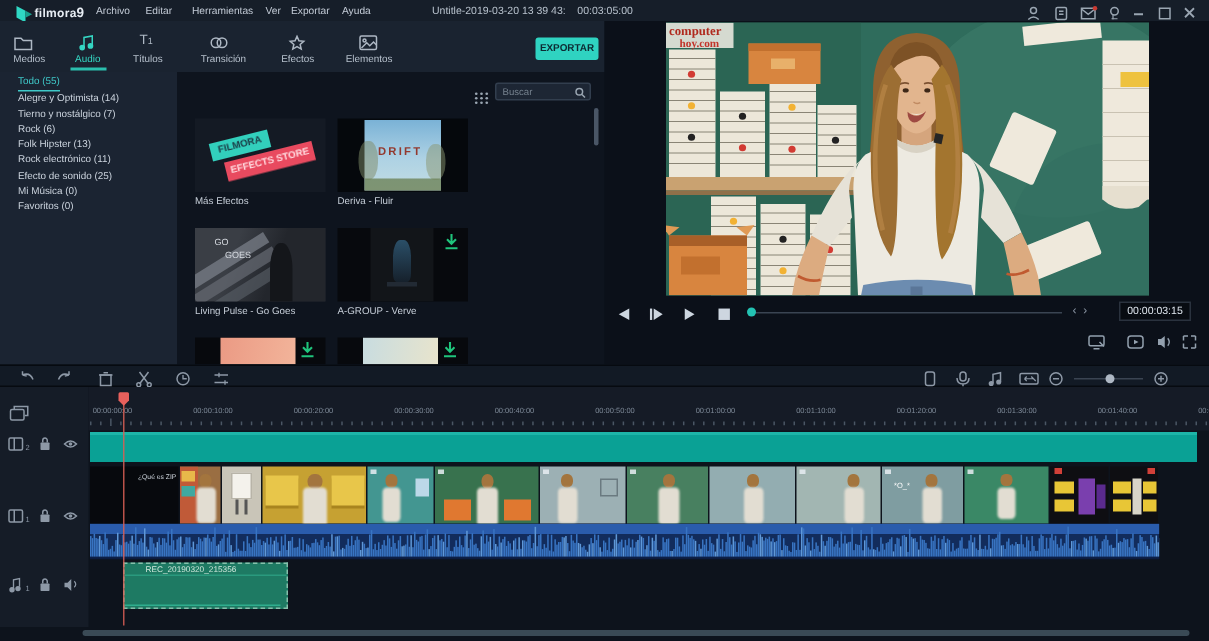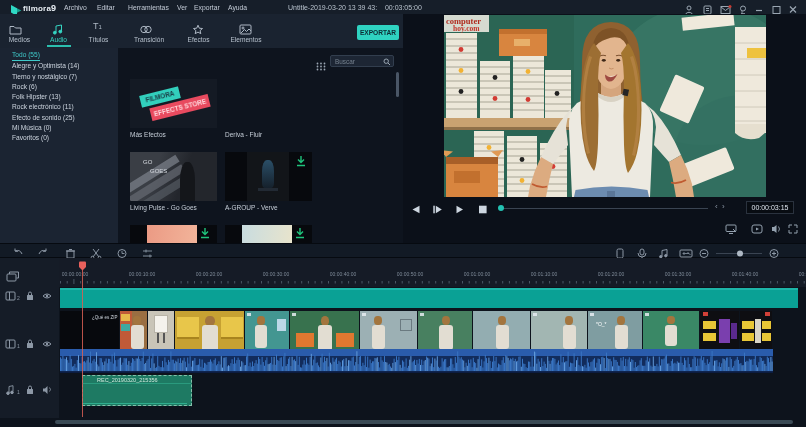--- a/index.html
+++ b/index.html
@@ -129,20 +129,28 @@
   <div class="abs" style="left:396px;top:72px;width:3px;height:25px;background:#4a5666;border-radius:2px;"></div>
 
   <div class="abs" style="left:130px;top:79px;width:87px;height:49px;background:#141a24;overflow:hidden;">
     <div class="abs" style="left:10px;top:12px;width:40px;height:12px;background:#32cfbc;transform:rotate(-14deg);
          font-size:6.5px;font-weight:bold;color:#1a3a44;text-align:center;line-height:12px;filter:blur(0.3px);">FILMORA</div>
     <div class="abs" style="left:20px;top:22px;width:60px;height:13px;background:#e84a5f;transform:rotate(-14deg);
          font-size:6.5px;font-weight:bold;color:#ffd9de;text-align:center;line-height:13px;filter:blur(0.3px);">EFFECTS STORE</div>
   </div>
   <div class="abs" style="left:130px;top:131px;font-size:6.5px;color:#c6ced8;">Más Efectos</div>
 
+  <div class="abs" style="left:225px;top:79px;width:87px;height:49px;background:#05080c;overflow:hidden;">
+    <div class="abs" style="left:18px;top:1px;width:51px;height:47px;background:linear-gradient(#7ab2d6,#aed2e4 55%,#c2dce2);">
+      <div class="abs" style="left:-4px;top:14px;width:13px;height:26px;background:#7d8a66;opacity:.5;border-radius:45%;"></div>
+      <div class="abs" style="left:41px;top:16px;width:13px;height:24px;background:#8a9570;opacity:.5;border-radius:45%;"></div>
+      <div class="abs" style="left:9px;top:16px;font-size:7.5px;font-weight:bold;color:#93392e;letter-spacing:1.5px;">DRIFT</div>
+      <div class="abs" style="left:0;bottom:0;width:51px;height:8px;background:#6d8258;opacity:.8;"></div>
+    </div>
+  </div>
   <div class="abs" style="left:225px;top:131px;font-size:6.5px;color:#c6ced8;">Deriva - Fluir</div>
 
   <div class="abs" style="left:130px;top:152px;width:87px;height:49px;background:#23262c;overflow:hidden;">
     <div class="abs" style="left:0;top:0;width:87px;height:49px;background:linear-gradient(110deg,#3a3e45 30%,#23262c 60%);"></div>
     <div class="abs" style="left:-8px;top:18px;width:60px;height:8px;background:#7a7f88;transform:rotate(-32deg);opacity:.75;"></div>
     <div class="abs" style="left:-4px;top:28px;width:62px;height:8px;background:#666b74;transform:rotate(-32deg);opacity:.7;"></div>
     <div class="abs" style="left:0px;top:38px;width:64px;height:8px;background:#585d66;transform:rotate(-32deg);opacity:.65;"></div>
     <div class="abs" style="left:50px;top:10px;width:15px;height:39px;background:#14161a;border-radius:45% 45% 0 0;"></div>
     <div class="abs" style="left:13px;top:7px;font-size:6px;color:#d8dce2;">GO</div>
     <div class="abs" style="left:20px;top:16px;font-size:6px;color:#d8dce2;">GOES</div>

